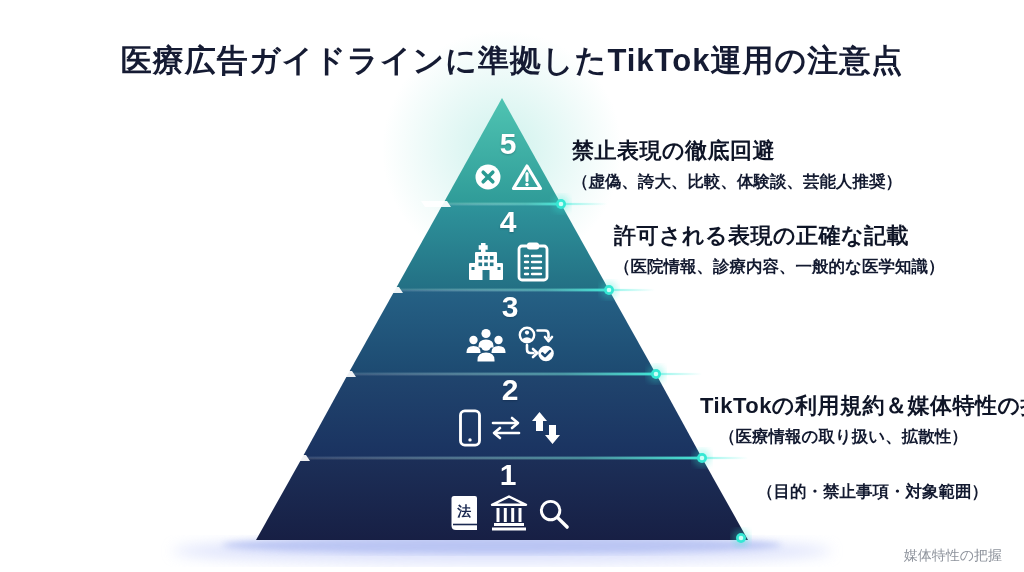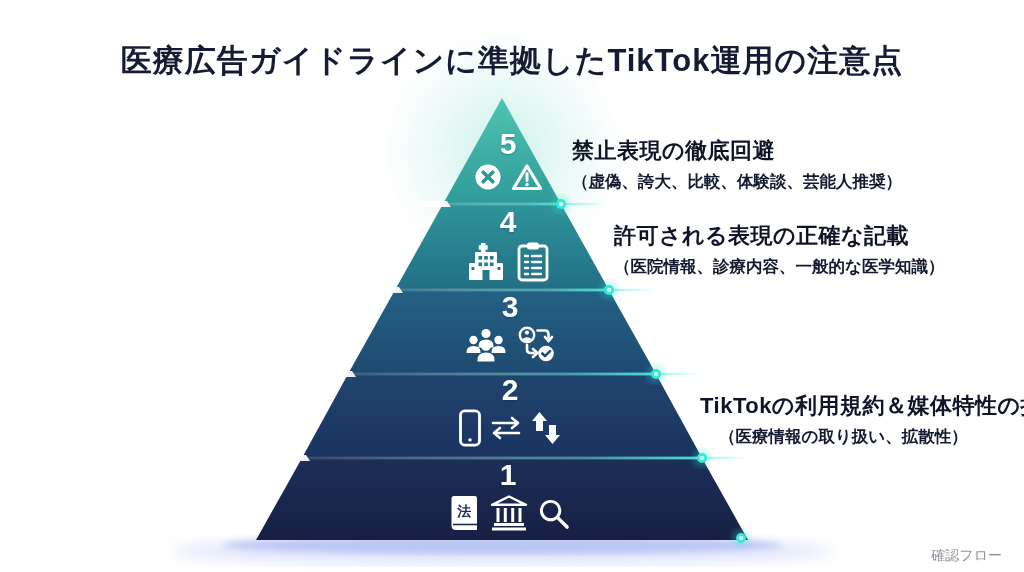--- a/index.html
+++ b/index.html
@@ -296,17 +296,18 @@
   </div>
   <div class="tier-text tt5">
     <div class="tier-heading">禁止表現の徹底回避</div>
     <div class="tier-sub">（虚偽、誇大、比較、体験談、芸能人推奨）</div>
   </div>
   <div class="tier-text tt2">
     <div class="tier-heading">TikTokの利用規約＆媒体特性の把握</div>
     <div class="tier-sub">（医療情報の取り扱い、拡散性）</div>
   </div>
   <div class="tier-text tt1">
-  </div>
-
-  <div class="footer-credit">確認フロー</div>
+    <div class="tier-sub">（目的・禁止事項・対象範囲）</div>
+  </div>
+
+  <div class="footer-credit">媒体特性の把握</div>
 
 </div>
 
 </body></html>

